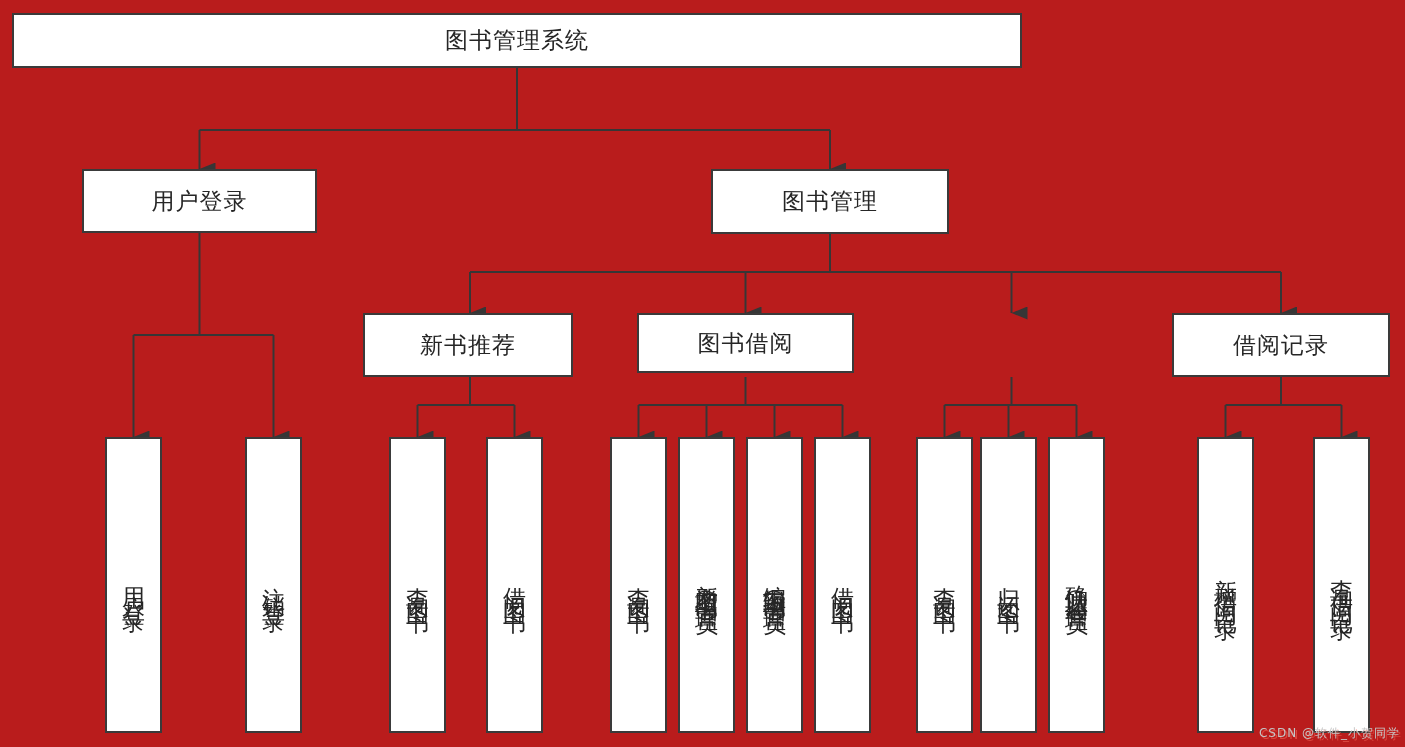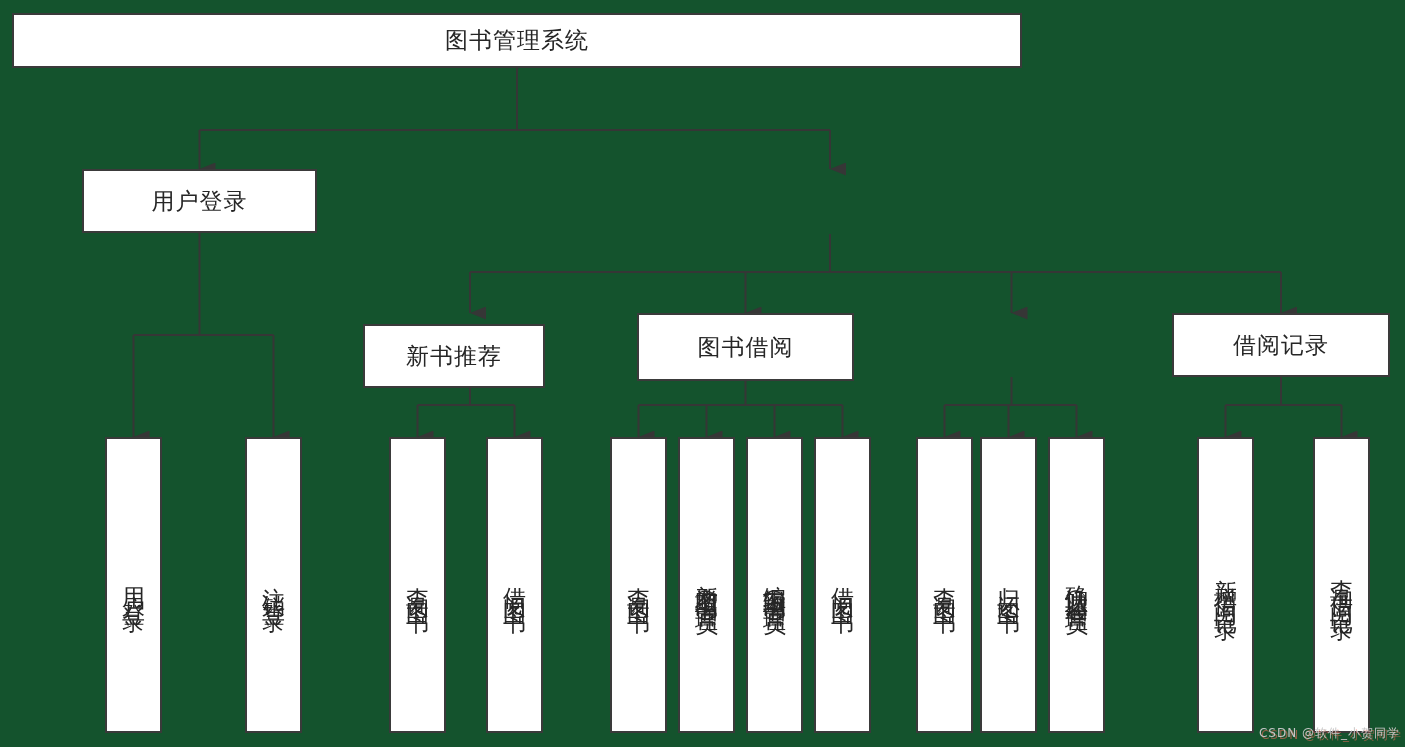--- a/index.html
+++ b/index.html
@@ -1,17 +1,17 @@
 <!DOCTYPE html>
 <html><head>
 <meta charset="utf-8">
 <style>
   html,body{margin:0;padding:0;background:#ffffff;}
   .canvas{
-    position:relative;width:1405px;height:747px;background:#14532d;
+    position:relative;width:1405px;height:747px;background:#b91c1c;
     font-family:"DejaVu Sans","Liberation Sans",sans-serif;overflow:hidden;
   }
   .connectors{position:absolute;left:0;top:0;width:1405px;height:747px;}
   .node{
     position:absolute;background:#ffffff;border:2px solid #3a3a3a;
     color:#262626;box-sizing:border-box;
   }
   .h{
     display:flex;align-items:center;justify-content:center;
     font-size:23px;letter-spacing:1px;white-space:nowrap;
@@ -78,23 +78,24 @@
         <path d="M1281,377 V405 M1225.5,405 H1341.5"></path>
         <path d="M1225.5,405 V437" marker-end="url(#arrow)"></path>
         <path d="M1341.5,405 V437" marker-end="url(#arrow)"></path>
       </g>
     </g>
   </svg>
 
   <div class="node h" style="left:12px;top:13px;width:1010px;height:55px">图书管理系统</div>
 
   <div class="node h" style="left:82px;top:169px;width:235px;height:64px">用户登录</div>
+  <div class="node h" style="left:711px;top:169px;width:238px;height:65px">图书管理</div>
 
-  <div class="node h" style="left:363px;top:324px;width:182px;height:64px">新书推荐</div>
-  <div class="node h" style="left:637px;top:313px;width:217px;height:68px">图书借阅</div>
+  <div class="node h" style="left:363px;top:313px;width:210px;height:64px">新书推荐</div>
+  <div class="node h" style="left:637px;top:313px;width:217px;height:60px">图书借阅</div>
   <div class="node h" style="left:1172px;top:313px;width:218px;height:64px">借阅记录</div>
 
   <div class="node v" style="left:105px">用户登录</div>
   <div class="node v" style="left:245px">注销登录</div>
   <div class="node v" style="left:389px">查询图书</div>
   <div class="node v" style="left:486px">借阅图书</div>
   <div class="node v" style="left:610px">查询图书</div>
   <div class="node v" style="left:678px;letter-spacing:4px">新增图书（管理员）</div>
   <div class="node v" style="left:746px;letter-spacing:4px">编辑图书（管理员）</div>
   <div class="node v" style="left:814px">借阅图书</div>

